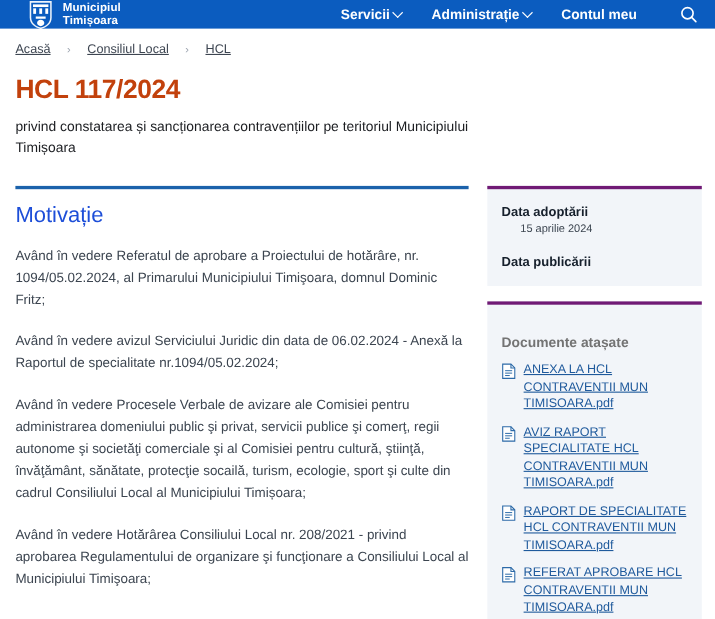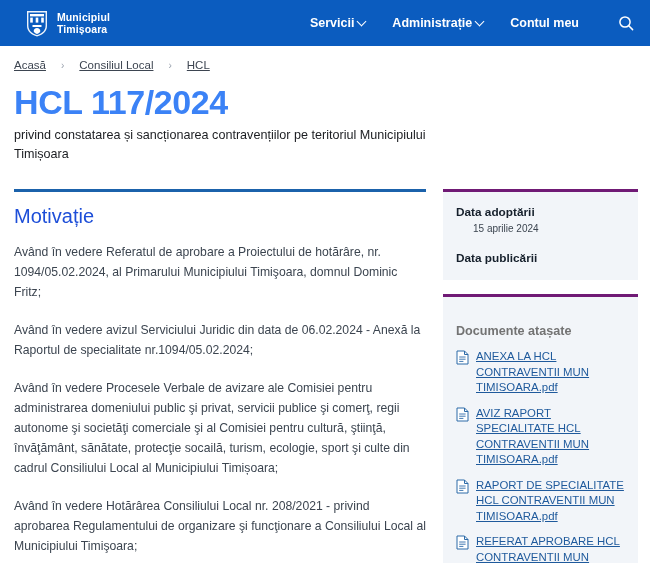--- a/index.html
+++ b/index.html
@@ -6,21 +6,21 @@
   html, body {
     margin: 0; padding: 0;
     width: 650px; height: 563px;
     background: #ffffff;
     font-family: "Liberation Sans", sans-serif;
     overflow: hidden;
   }
 
   
   .site-header {
-    height: 46px;
+    height: 26px;
     background: #0b5cbf;
     display: flex;
     align-items: center;
     padding: 0 14px 0 26px;
     position: relative;
   }
   .brand {
     display: flex;
     align-items: center;
     gap: 9px;
@@ -78,23 +78,23 @@
   .crumb-link {
     color: #3d4551;
     text-decoration: underline;
     cursor: pointer;
   }
   .crumb-sep { color: #9aa2ae; font-size: 10px; }
 
   
   .page-head { padding: 14px 0 0 14px; max-width: 430px; }
   .page-title {
-    font-size: 34px;
-    font-weight: bold;
-    color: #3b82f6;
+    font-size: 24px;
+    font-weight: bold;
+    color: #c2410c;
     letter-spacing: -0.4px;
     margin: 0;
     line-height: 34px;
   }
   .page-subtitle {
     margin: 7px 0 0 0;
     font-size: 12.6px;
     line-height: 19px;
     color: #1b1d21;
   }

